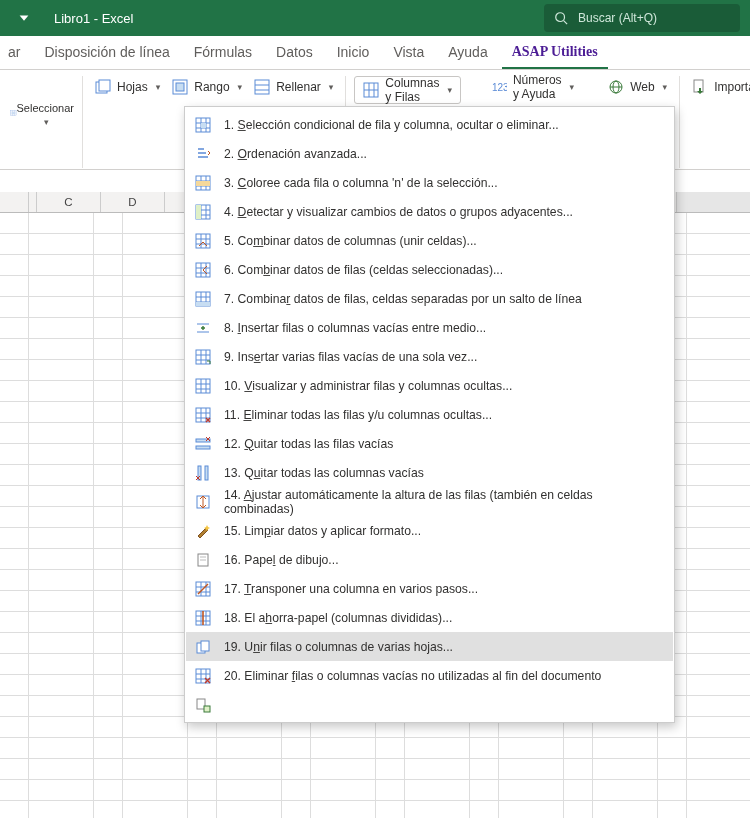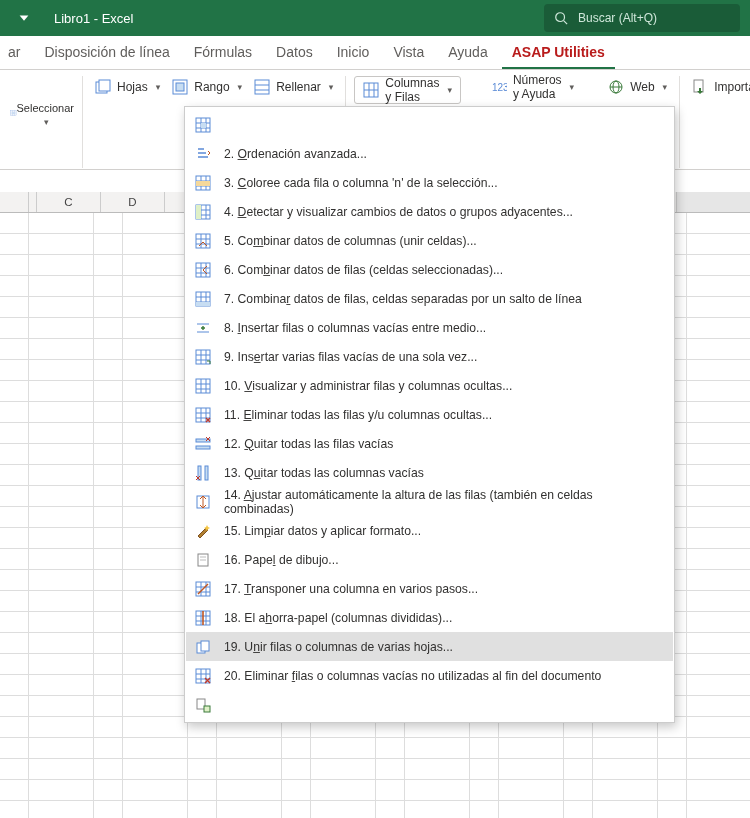--- a/index.html
+++ b/index.html
@@ -12,21 +12,21 @@
 .title-text { margin-left: 16px; font-size: 13px; flex: 0 0 auto; }
 .spacer { flex: 1; }
 .searchbox { background: #1a5c38; border-radius: 4px; height: 28px; width: 196px; display: flex; align-items: center; padding: 0 10px; color: #cfe7da; margin-left: 20px; }
 .searchbox svg { flex: 0 0 auto; margin-right: 10px; }
 .searchbox span { font-size: 12px; }
 
 
 .tabs-row { height: 34px; background: #fff; border-bottom: 1px solid #d2d0ce; display: flex; align-items: flex-end; padding: 0 6px; gap: 4px; }
 .tab { padding: 8px 10px 7px; font-size: 14px; color: #605e5c; cursor: pointer; border-bottom: 2px solid transparent; }
 .tab.partial { padding-left: 2px; }
-.tab.active { color: #b91c1c; border-bottom-color: #217346; font-weight: 600; }
+.tab.active { color: #4c1d95; border-bottom-color: #217346; font-weight: 600; font-family: Liberation Serif, serif; }
 
 
 .ribbon { height: 100px; background: #fff; border-bottom: 1px solid #d2d0ce; display: flex; align-items: flex-start; padding: 6px 2px 6px 2px; gap: 0; }
 .r-group { display: flex; flex-direction: column; gap: 4px; padding: 0 8px; border-right: 1px solid #e1dfdd; height: 92px;}
 .r-group:last-child { border-right: none; }
 .r-big { display: flex; flex-direction: row; align-items: center; justify-content: center; width: 64px; height: 70px; padding-top: 4px; }
 .r-big-label { font-size: 11px; text-align: center; margin-top: 4px; line-height: 13px; }
 .r-small { display: flex; align-items: center; gap: 6px; height: 22px; padding: 0 4px; font-size: 12px; }
 .r-small svg, .r-small .ico { flex: 0 0 16px; }
 .r-btn-frame { border: 1px solid #c8c6c4; border-radius: 3px; padding: 13px 8px; display: inline-flex; align-items: center; gap: 6px; height: 24px; font-size: 12px; background: #fff; }
@@ -224,20 +224,21 @@
       <span class="mi-ico">
         <svg width="16" height="16" viewBox="0 0 16 16">
           <rect x="1" y="1" width="14" height="14" fill="none" stroke="#5b8bd6"></rect>
           <line x1="1" y1="6" x2="15" y2="6" stroke="#5b8bd6"></line>
           <line x1="1" y1="11" x2="15" y2="11" stroke="#5b8bd6"></line>
           <line x1="6" y1="1" x2="6" y2="15" stroke="#5b8bd6"></line>
           <line x1="11" y1="1" x2="11" y2="15" stroke="#5b8bd6"></line>
           <rect x="6" y="6" width="5" height="5" fill="#c7ddf2"></rect>
         </svg>
       </span>
+      <span>1.  <span class="u">S</span>elección condicional de fila y columna, ocultar o eliminar...</span>
     </div>
     <div class="menu-item">
       <span class="mi-ico">
         <svg width="16" height="16" viewBox="0 0 16 16">
           <path d="M3 3h6M3 7h8M3 11h10" stroke="#5b8bd6" stroke-width="1.4"></path>
           <path d="M13 5l2 2-2 2" fill="none" stroke="#c05621"></path>
         </svg>
       </span>
       <span>2.  <span class="u">O</span>rdenación avanzada...</span>
     </div>

